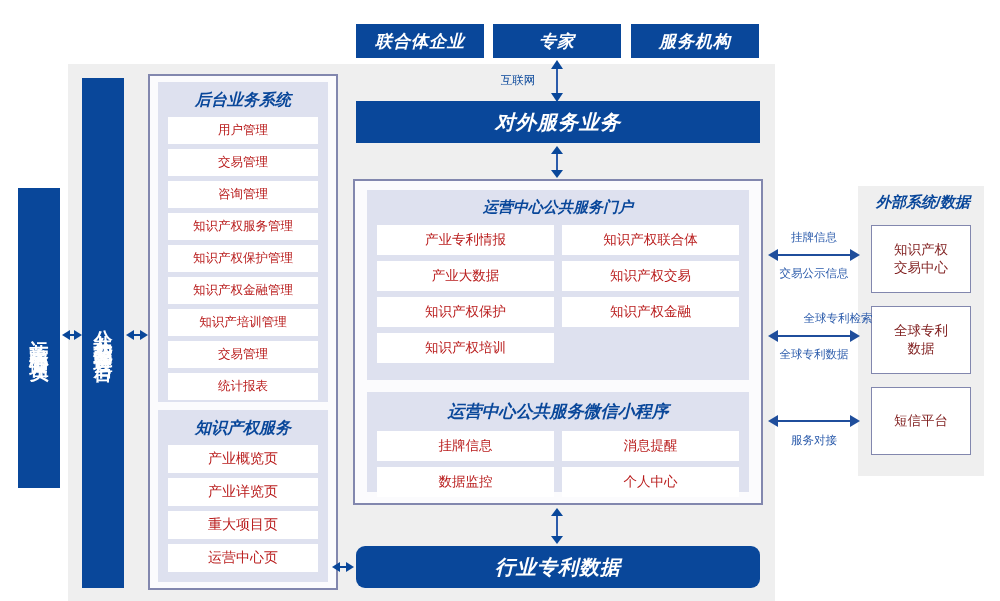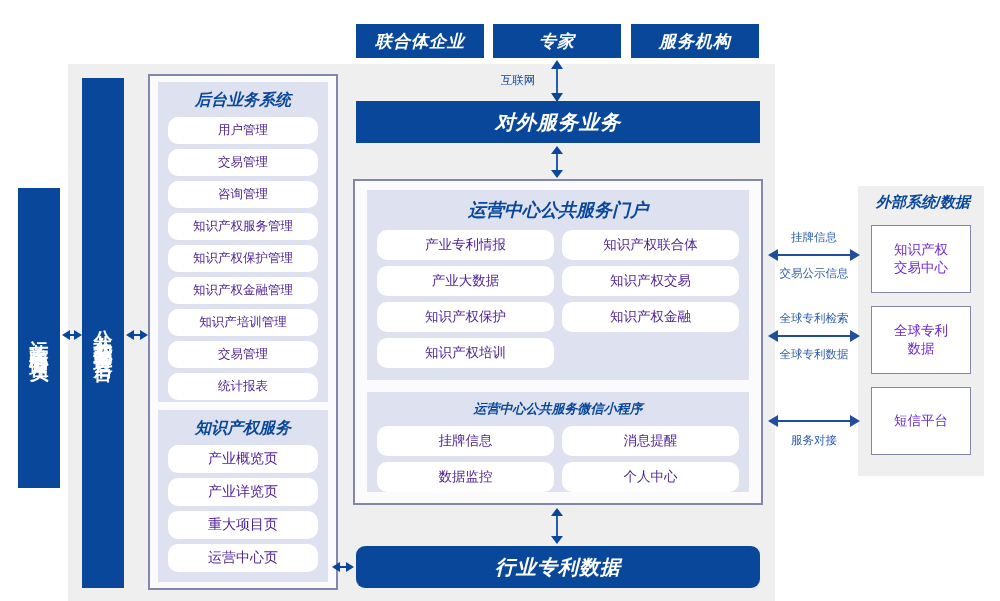--- a/index.html
+++ b/index.html
@@ -56,59 +56,59 @@
   
   .group{
     position:absolute;background:#dee1ef;box-sizing:border-box;
     padding:6px 10px 8px 10px;
   }
   .group-title{
     color:#09479a;font-weight:bold;font-style:italic;
     text-align:center;margin:2px 0 6px 0;
   }
   .cell{
-    background:#ffffff;color:#4c1d95;
+    background:#ffffff;color:#b91c1c;
     text-align:center;box-sizing:border-box;
-    display:flex;align-items:center;justify-content:center;border-radius:10px;
+    display:flex;align-items:center;justify-content:center;
   }
 
   
   #grp-backend{left:158px;top:66px;width:170px;height:320px;}
   #grp-backend .group-title{font-size:16px;}
   #grp-backend .cell{height:27px;font-size:12.5px;margin-bottom:5px;}
   #grp-visual{left:158px;top:394px;width:170px;height:172px;}
   #grp-visual .group-title{font-size:16px;}
   #grp-visual .cell{height:28px;font-size:14px;margin-bottom:5px;}
 
   
   #grp-portal{left:367px;top:174px;width:382px;height:190px;}
-  #grp-portal .group-title{font-size:18px;margin-bottom:8px;}
+  #grp-portal .group-title{font-size:15px;margin-bottom:8px;}
   #grp-mini{left:367px;top:376px;width:382px;height:100px;}
-  #grp-mini .group-title{font-size:13px;margin-bottom:8px;}
+  #grp-mini .group-title{font-size:17px;margin-bottom:8px;}
   .cell-grid{display:grid;grid-template-columns:1fr 1fr;gap:6px 8px;}
   .cell-grid .cell{height:30px;font-size:13.5px;}
 
   
   #bar-external-service{left:356px;top:85px;width:404px;height:42px;font-size:20px;}
   #bar-industry-data{left:356px;top:530px;width:404px;height:42px;font-size:20px;border-radius:9px;}
 
   
   .ext-wrap{
     position:absolute;left:858px;top:170px;width:126px;height:290px;
     background:#efefef;
   }
   .ext-title{
     position:absolute;left:862px;top:177px;width:122px;
     color:#09479a;font-weight:bold;font-style:italic;font-size:15px;
     text-align:center;
   }
   .ext-box{
     position:absolute;left:871px;width:100px;height:68px;
     background:#ffffff;border:1px solid #8287ae;box-sizing:border-box;
-    color:#6d28d9;font-size:13.5px;line-height:1.35;
+    color:#7f1d1d;font-size:13.5px;line-height:1.35;
     display:flex;align-items:center;justify-content:center;text-align:center;
   }
   #ext-0{top:209px;}
   #ext-1{top:290px;}
   #ext-2{top:371px;}
 
   
   .arrow{position:absolute;}
   .lbl{
     position:absolute;color:#2b5bab;font-size:11.5px;font-weight:normal;
@@ -259,21 +259,21 @@
     <polygon points="92,9 82,3 82,15" fill="#1f4e9c"></polygon>
   </svg>
   <div class="lbl" style="left:768px;top:214px;width:92px;">挂牌信息</div>
   <div class="lbl" style="left:764px;top:250px;width:100px;">交易公示信息</div>
 
   <svg class="arrow" style="left:768px;top:311px;" width="92" height="18">
     <line x1="5" y1="9" x2="87" y2="9" stroke="#1f4e9c" stroke-width="2"></line>
     <polygon points="0,9 10,3 10,15" fill="#1f4e9c"></polygon>
     <polygon points="92,9 82,3 82,15" fill="#1f4e9c"></polygon>
   </svg>
-  <div class="lbl" style="left:764px;top:295px;width:100px;">全球专利检索</div>
+  <div class="lbl" style="left:764px;top:295px;width:100px;padding-left:24px;">全球专利检索</div>
   <div class="lbl" style="left:764px;top:331px;width:100px;">全球专利数据</div>
 
   <svg class="arrow" style="left:768px;top:396px;" width="92" height="18">
     <line x1="5" y1="9" x2="87" y2="9" stroke="#1f4e9c" stroke-width="2"></line>
     <polygon points="0,9 10,3 10,15" fill="#1f4e9c"></polygon>
     <polygon points="92,9 82,3 82,15" fill="#1f4e9c"></polygon>
   </svg>
   <div class="lbl" style="left:768px;top:417px;width:92px;">服务对接</div>
 
 </div>

